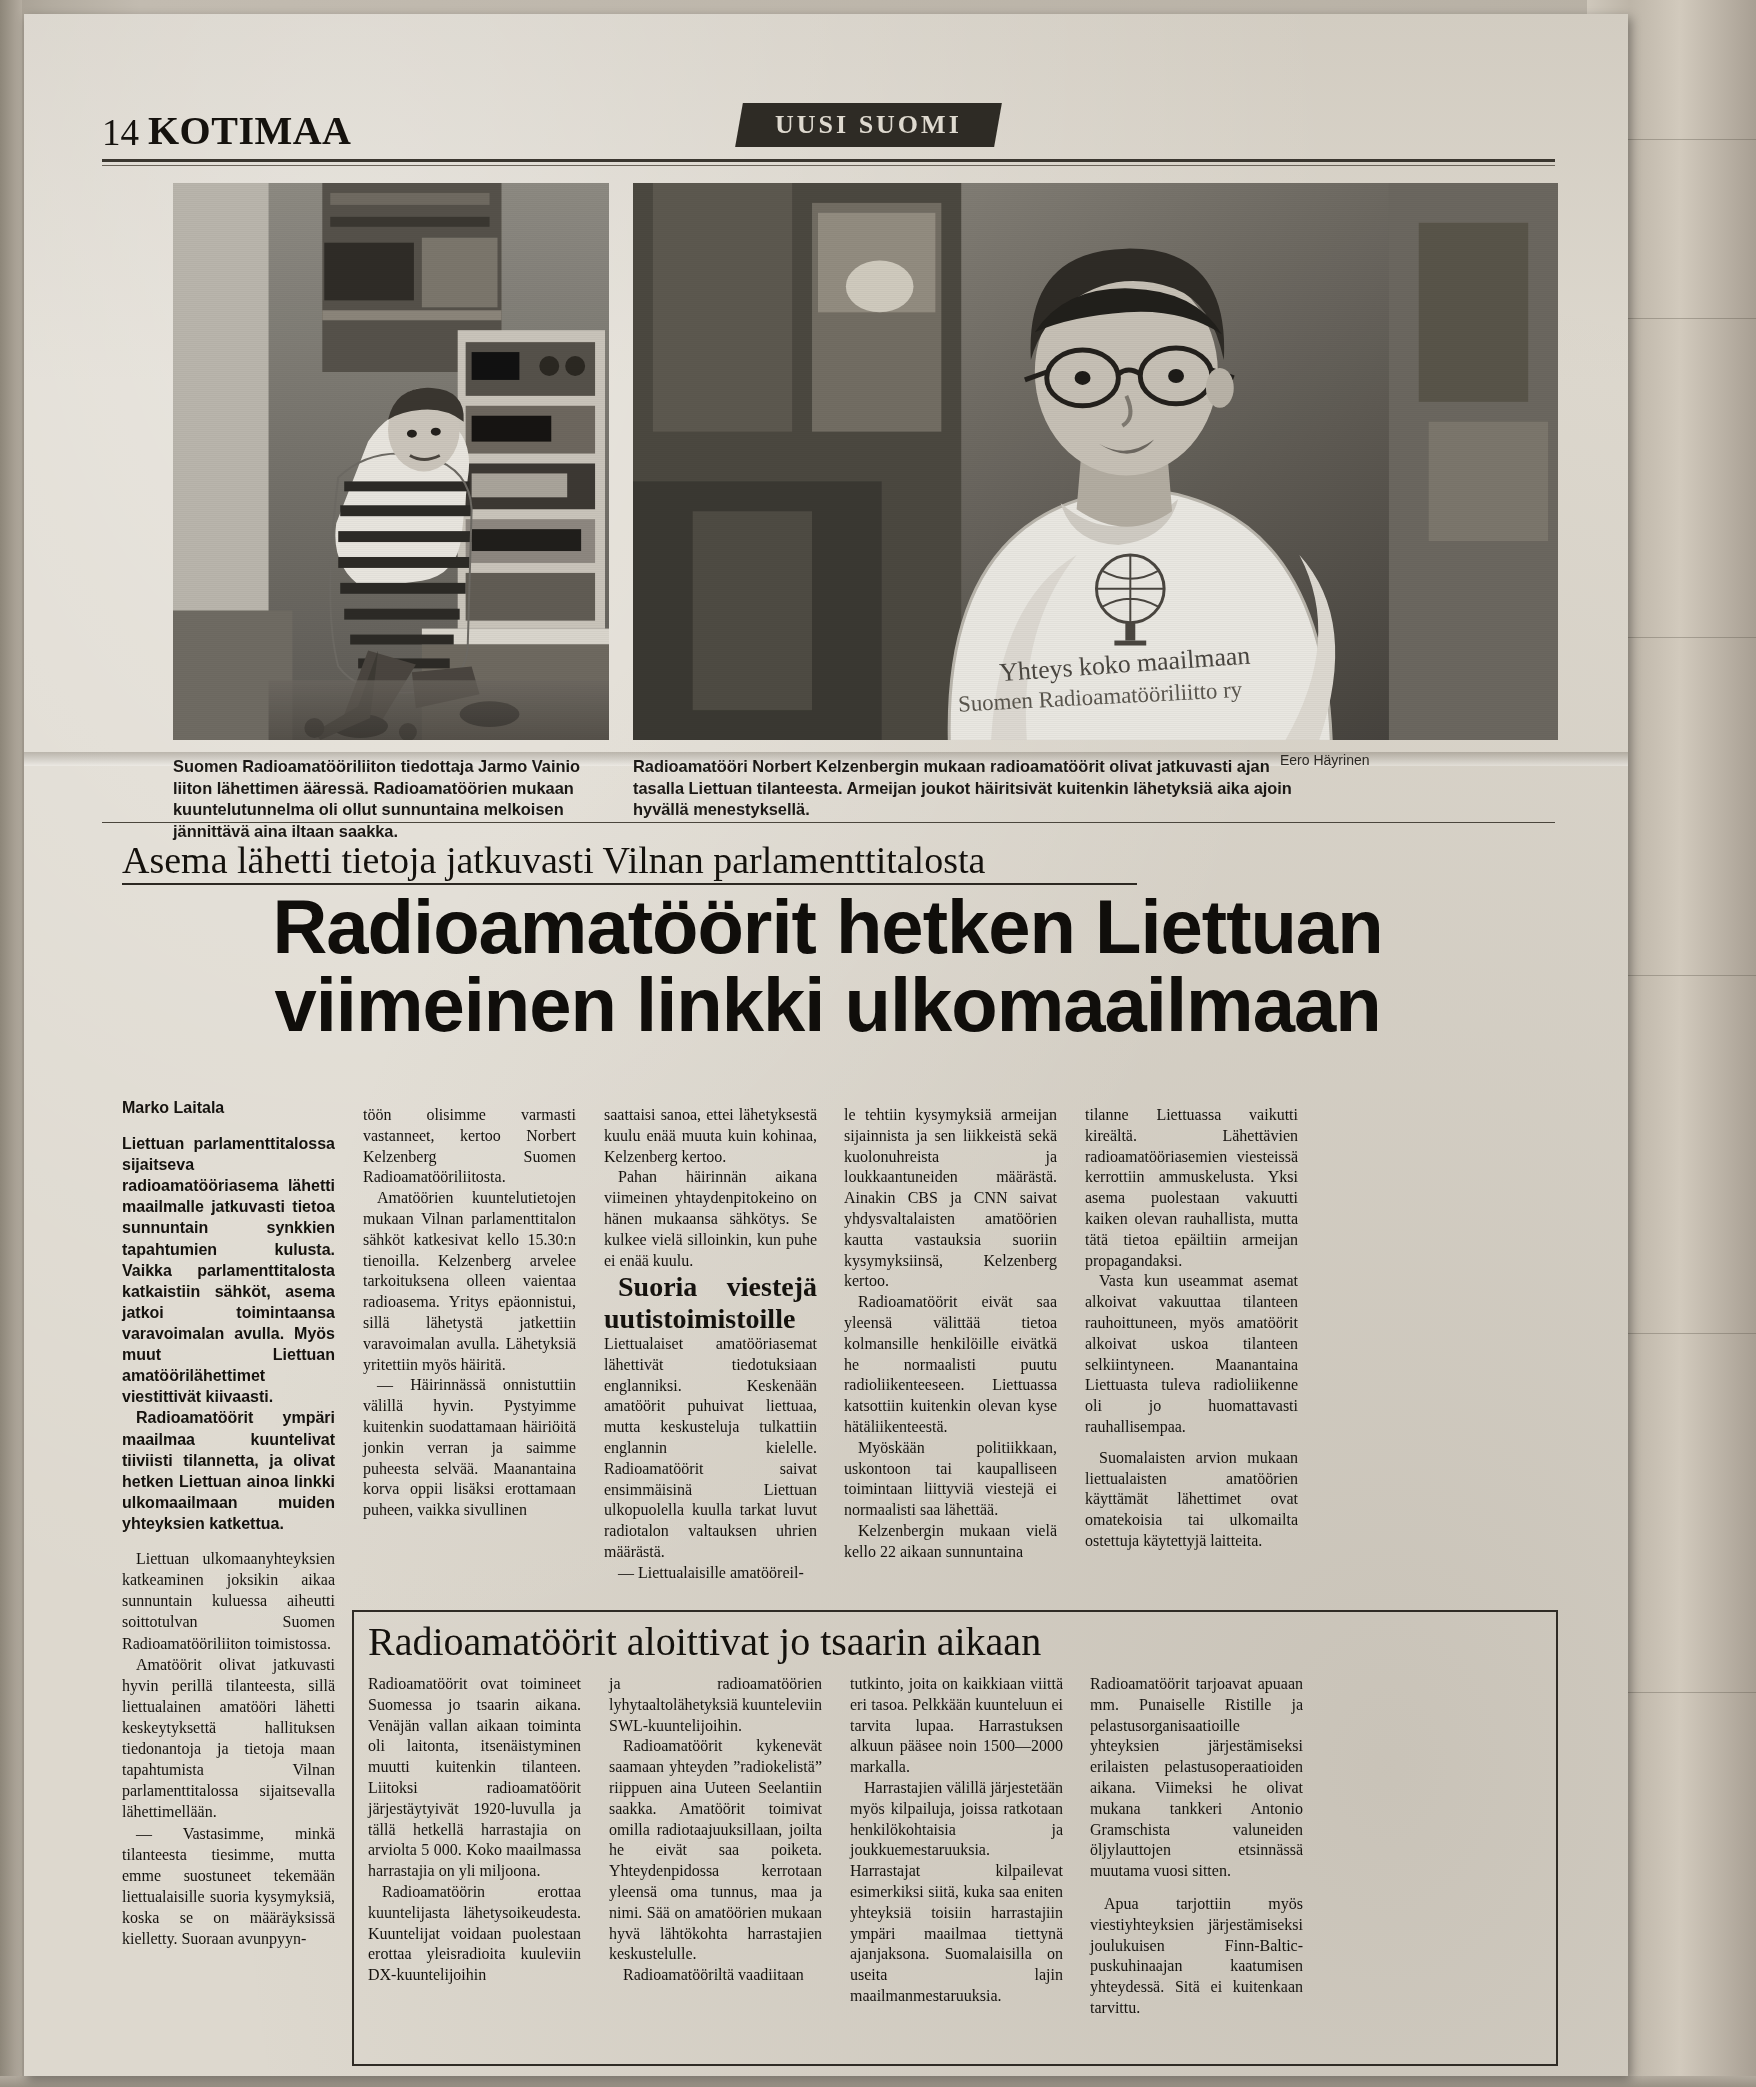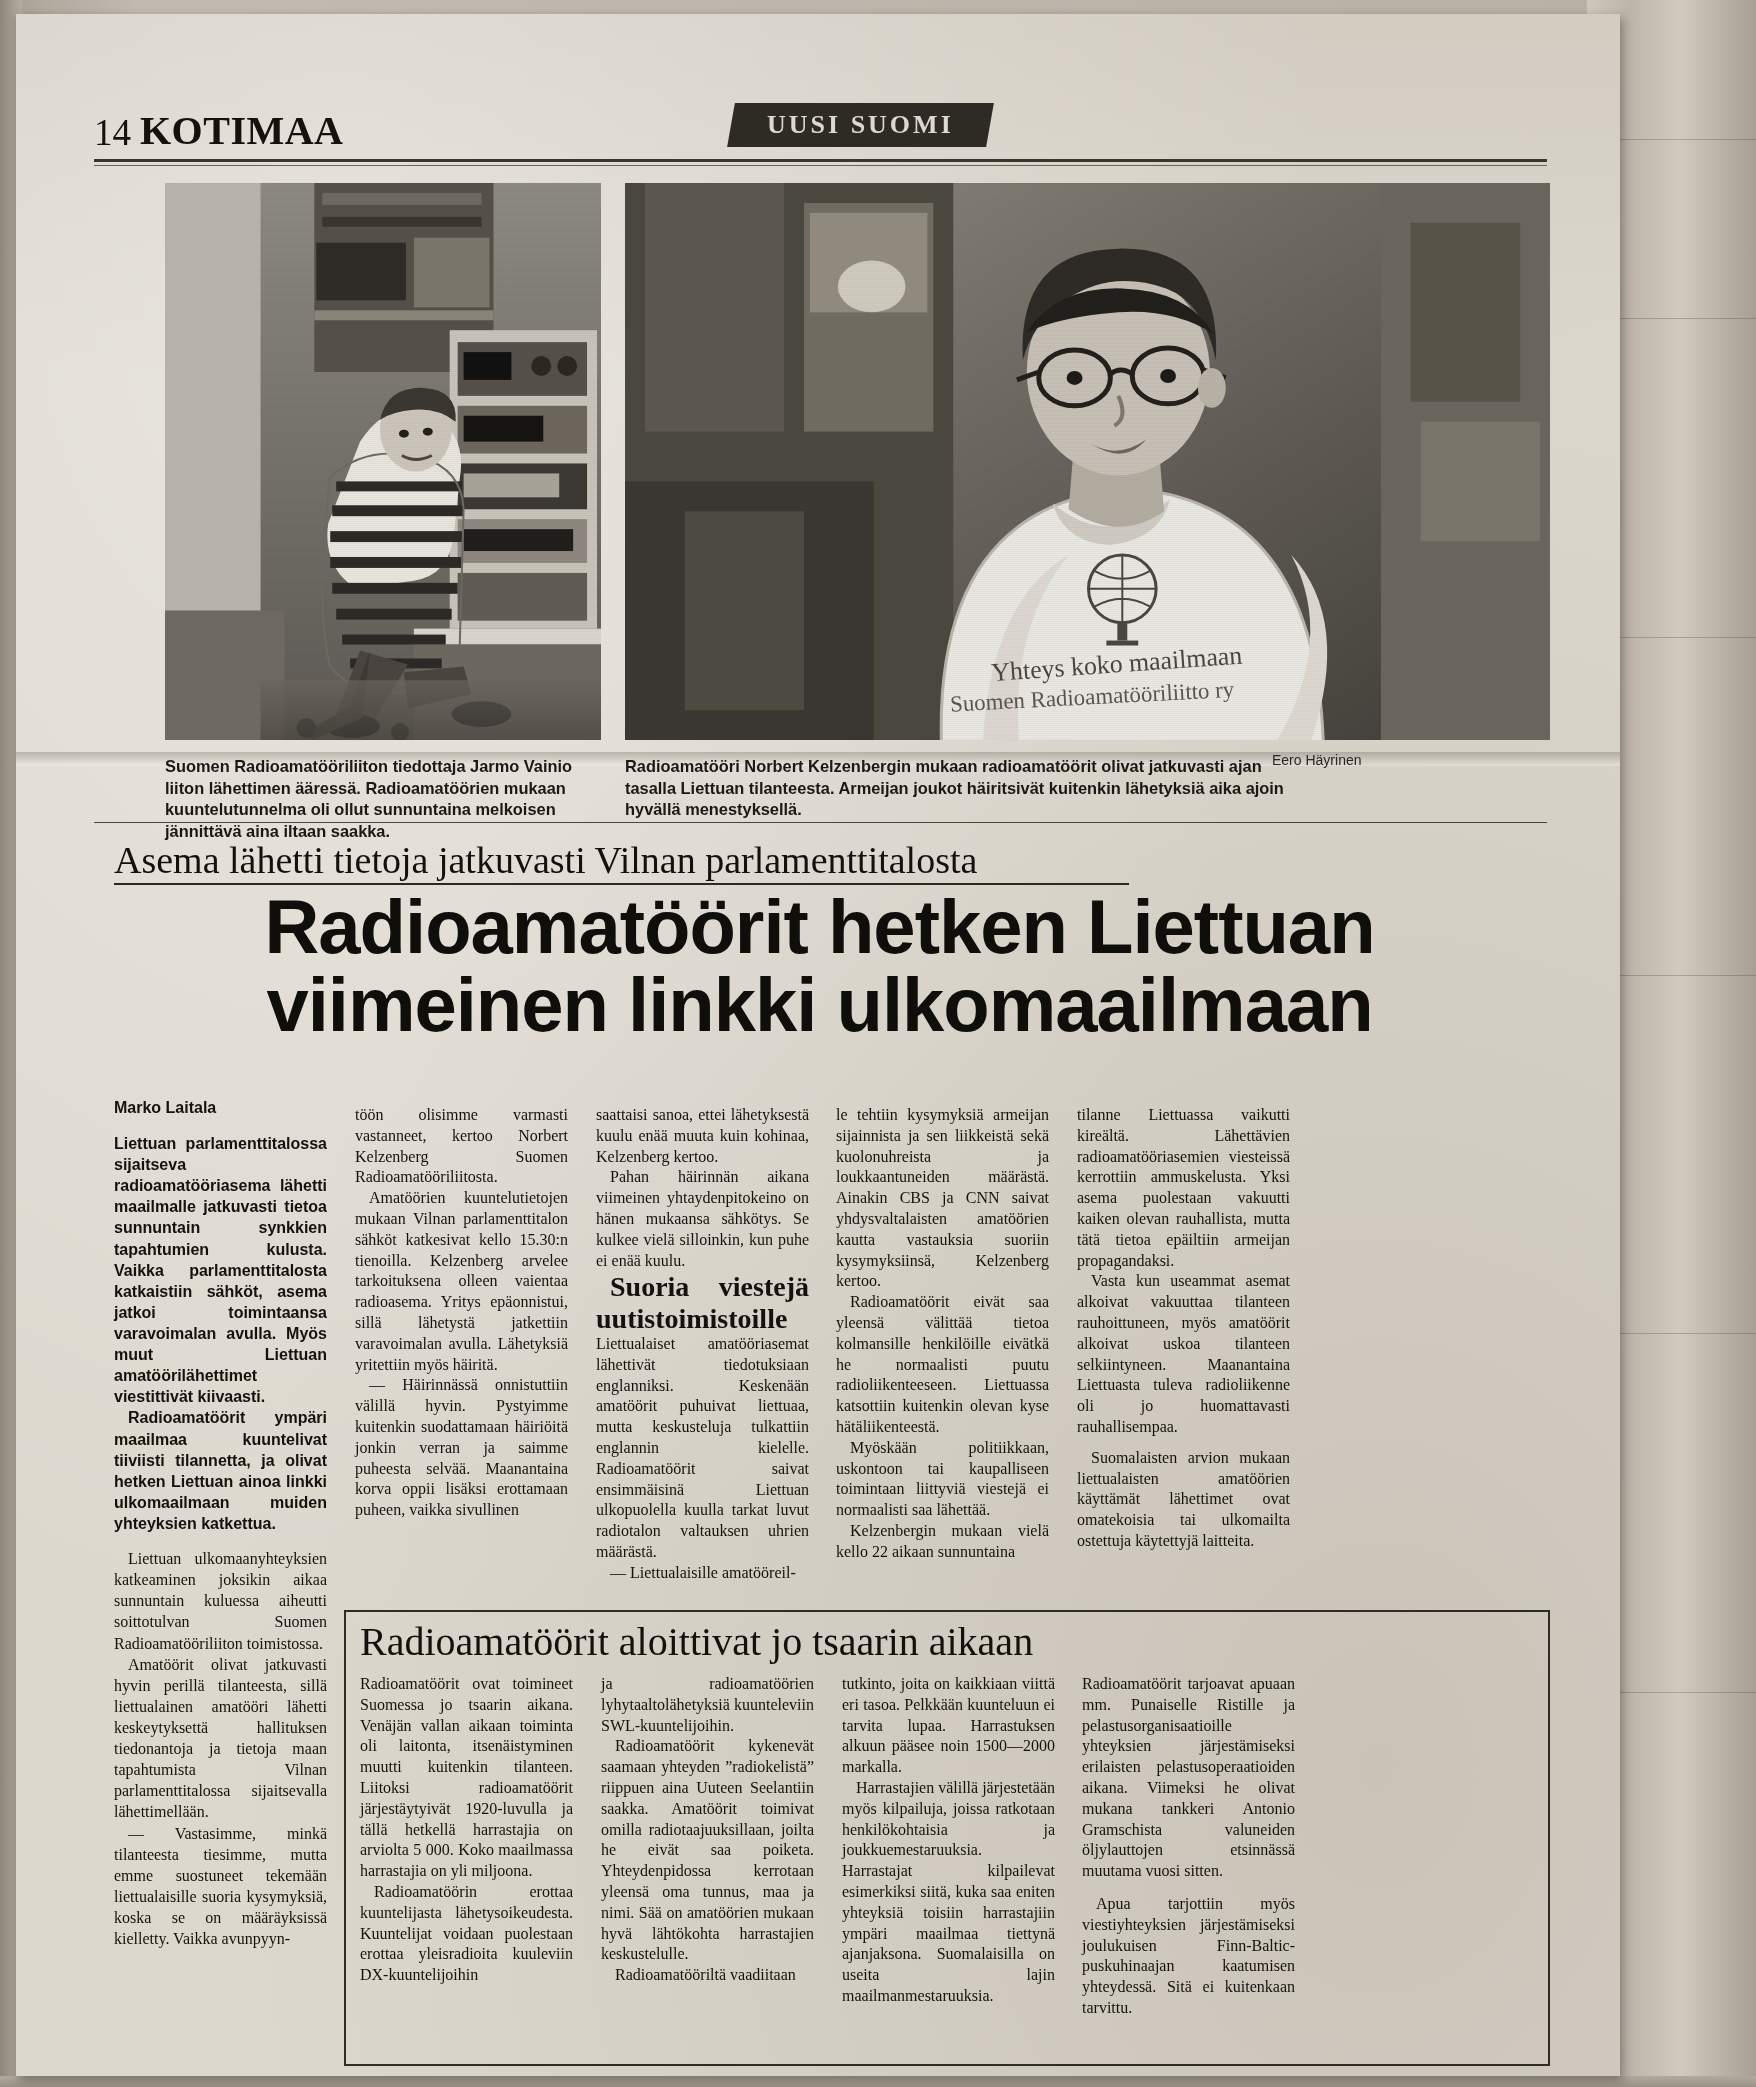--- a/index.html
+++ b/index.html
@@ -13,21 +13,21 @@
   
   .bg-stack{position:absolute;inset:0;background:
      linear-gradient(90deg,#a49c90 0%, #b3aca0 3%, #c2bbb0 8%, #b7b0a4 100%);}
   .stack-edge{position:absolute;right:0;top:0;width:169px;height:2088px;
      background:linear-gradient(90deg,#cfc8bc 0%, #bdb5a8 25%, #d2cabd 55%, #a89f93 100%);}
   .stack-line{position:absolute;right:0;height:1px;background:rgba(90,82,72,.35);}
 
   
   .page{
     position:absolute;
-    left:16px;top:14px;width:1604px;height:2062px;
+    left:24px;top:14px;width:1604px;height:2062px;
     background:#ddd8ce;
     box-shadow:3px 4px 10px rgba(0,0,0,.35);
     overflow:hidden;
   }
   .page:before{ 
     content:"";position:absolute;inset:0;
     background:
       radial-gradient(ellipse at 20% 12%, rgba(255,255,255,.35), rgba(255,255,255,0) 55%),
       radial-gradient(ellipse at 85% 85%, rgba(120,110,95,.20), rgba(0,0,0,0) 60%),
       linear-gradient(180deg, rgba(160,150,135,.18), rgba(255,255,255,0) 18%);
@@ -287,21 +287,21 @@
 
   <div class="byline">Marko Laitala</div>
 
   <div class="cols">
 
     <div class="col lead c1">
       <p class="first">Liettuan parlamenttitalossa sijaitseva radioamatööriasema lähetti maailmalle jatkuvasti tietoa sunnuntain synkkien tapahtumien kulusta. Vaikka parlamenttitalosta katkaistiin sähköt, asema jatkoi toimintaansa varavoimalan avulla. Myös muut Liettuan amatöörilähettimet viestittivät kiivaasti.</p>
       <p>Radioamatöörit ympäri maailmaa kuuntelivat tiiviisti tilannetta, ja olivat hetken Liettuan ainoa linkki ulkomaailmaan muiden yhteyksien katkettua.</p>
       <p style="font-weight:normal;font-family:'Liberation Serif',serif;font-size:16px;margin-top:14px;">Liettuan ulkomaanyhteyksien katkeaminen joksikin aikaa sunnuntain kuluessa aiheutti soittotulvan Suomen Radioamatööriliiton toimistossa.</p>
       <p style="font-weight:normal;font-family:'Liberation Serif',serif;font-size:16px;">Amatöörit olivat jatkuvasti hyvin perillä tilanteesta, sillä liettualainen amatööri lähetti keskeytyksettä hallituksen tiedonantoja ja tietoja maan tapahtumista Vilnan parlamenttitalossa sijaitsevalla lähettimellään.</p>
-      <p style="font-weight:normal;font-family:'Liberation Serif',serif;font-size:16px;">— Vastasimme, minkä tilanteesta tiesimme, mutta emme suostuneet tekemään liettualaisille suoria kysymyksiä, koska se on määräyksissä kielletty. Vaikka avunpyyn-</p>
+      <p style="font-weight:normal;font-family:'Liberation Serif',serif;font-size:16px;">— Vastasimme, minkä tilanteesta tiesimme, mutta emme suostuneet tekemään liettualaisille suoria kysymyksiä, koska se on määräyksissä kielletty. Suoraan avunpyyn-</p>
     </div>
 
     <div class="col c2">
       <p class="first">töön olisimme varmasti vastanneet, kertoo Norbert Kelzenberg Suomen Radioamatööriliitosta.</p>
       <p>Amatöörien kuuntelutietojen mukaan Vilnan parlamenttitalon sähköt katkesivat kello 15.30:n tienoilla. Kelzenberg arvelee tarkoituksena olleen vaientaa radioasema. Yritys epäonnistui, sillä lähetystä jatkettiin varavoimalan avulla. Lähetyksiä yritettiin myös häiritä.</p>
       <p>— Häirinnässä onnistuttiin välillä hyvin. Pystyimme kuitenkin suodattamaan häiriöitä jonkin verran ja saimme puheesta selvää. Maanantaina korva oppii lisäksi erottamaan puheen, vaikka sivullinen</p>
     </div>
 
     <div class="col c3">
       <p class="first">saattaisi sanoa, ettei lähetyksestä kuulu enää muuta kuin kohinaa, Kelzenberg kertoo.</p>

